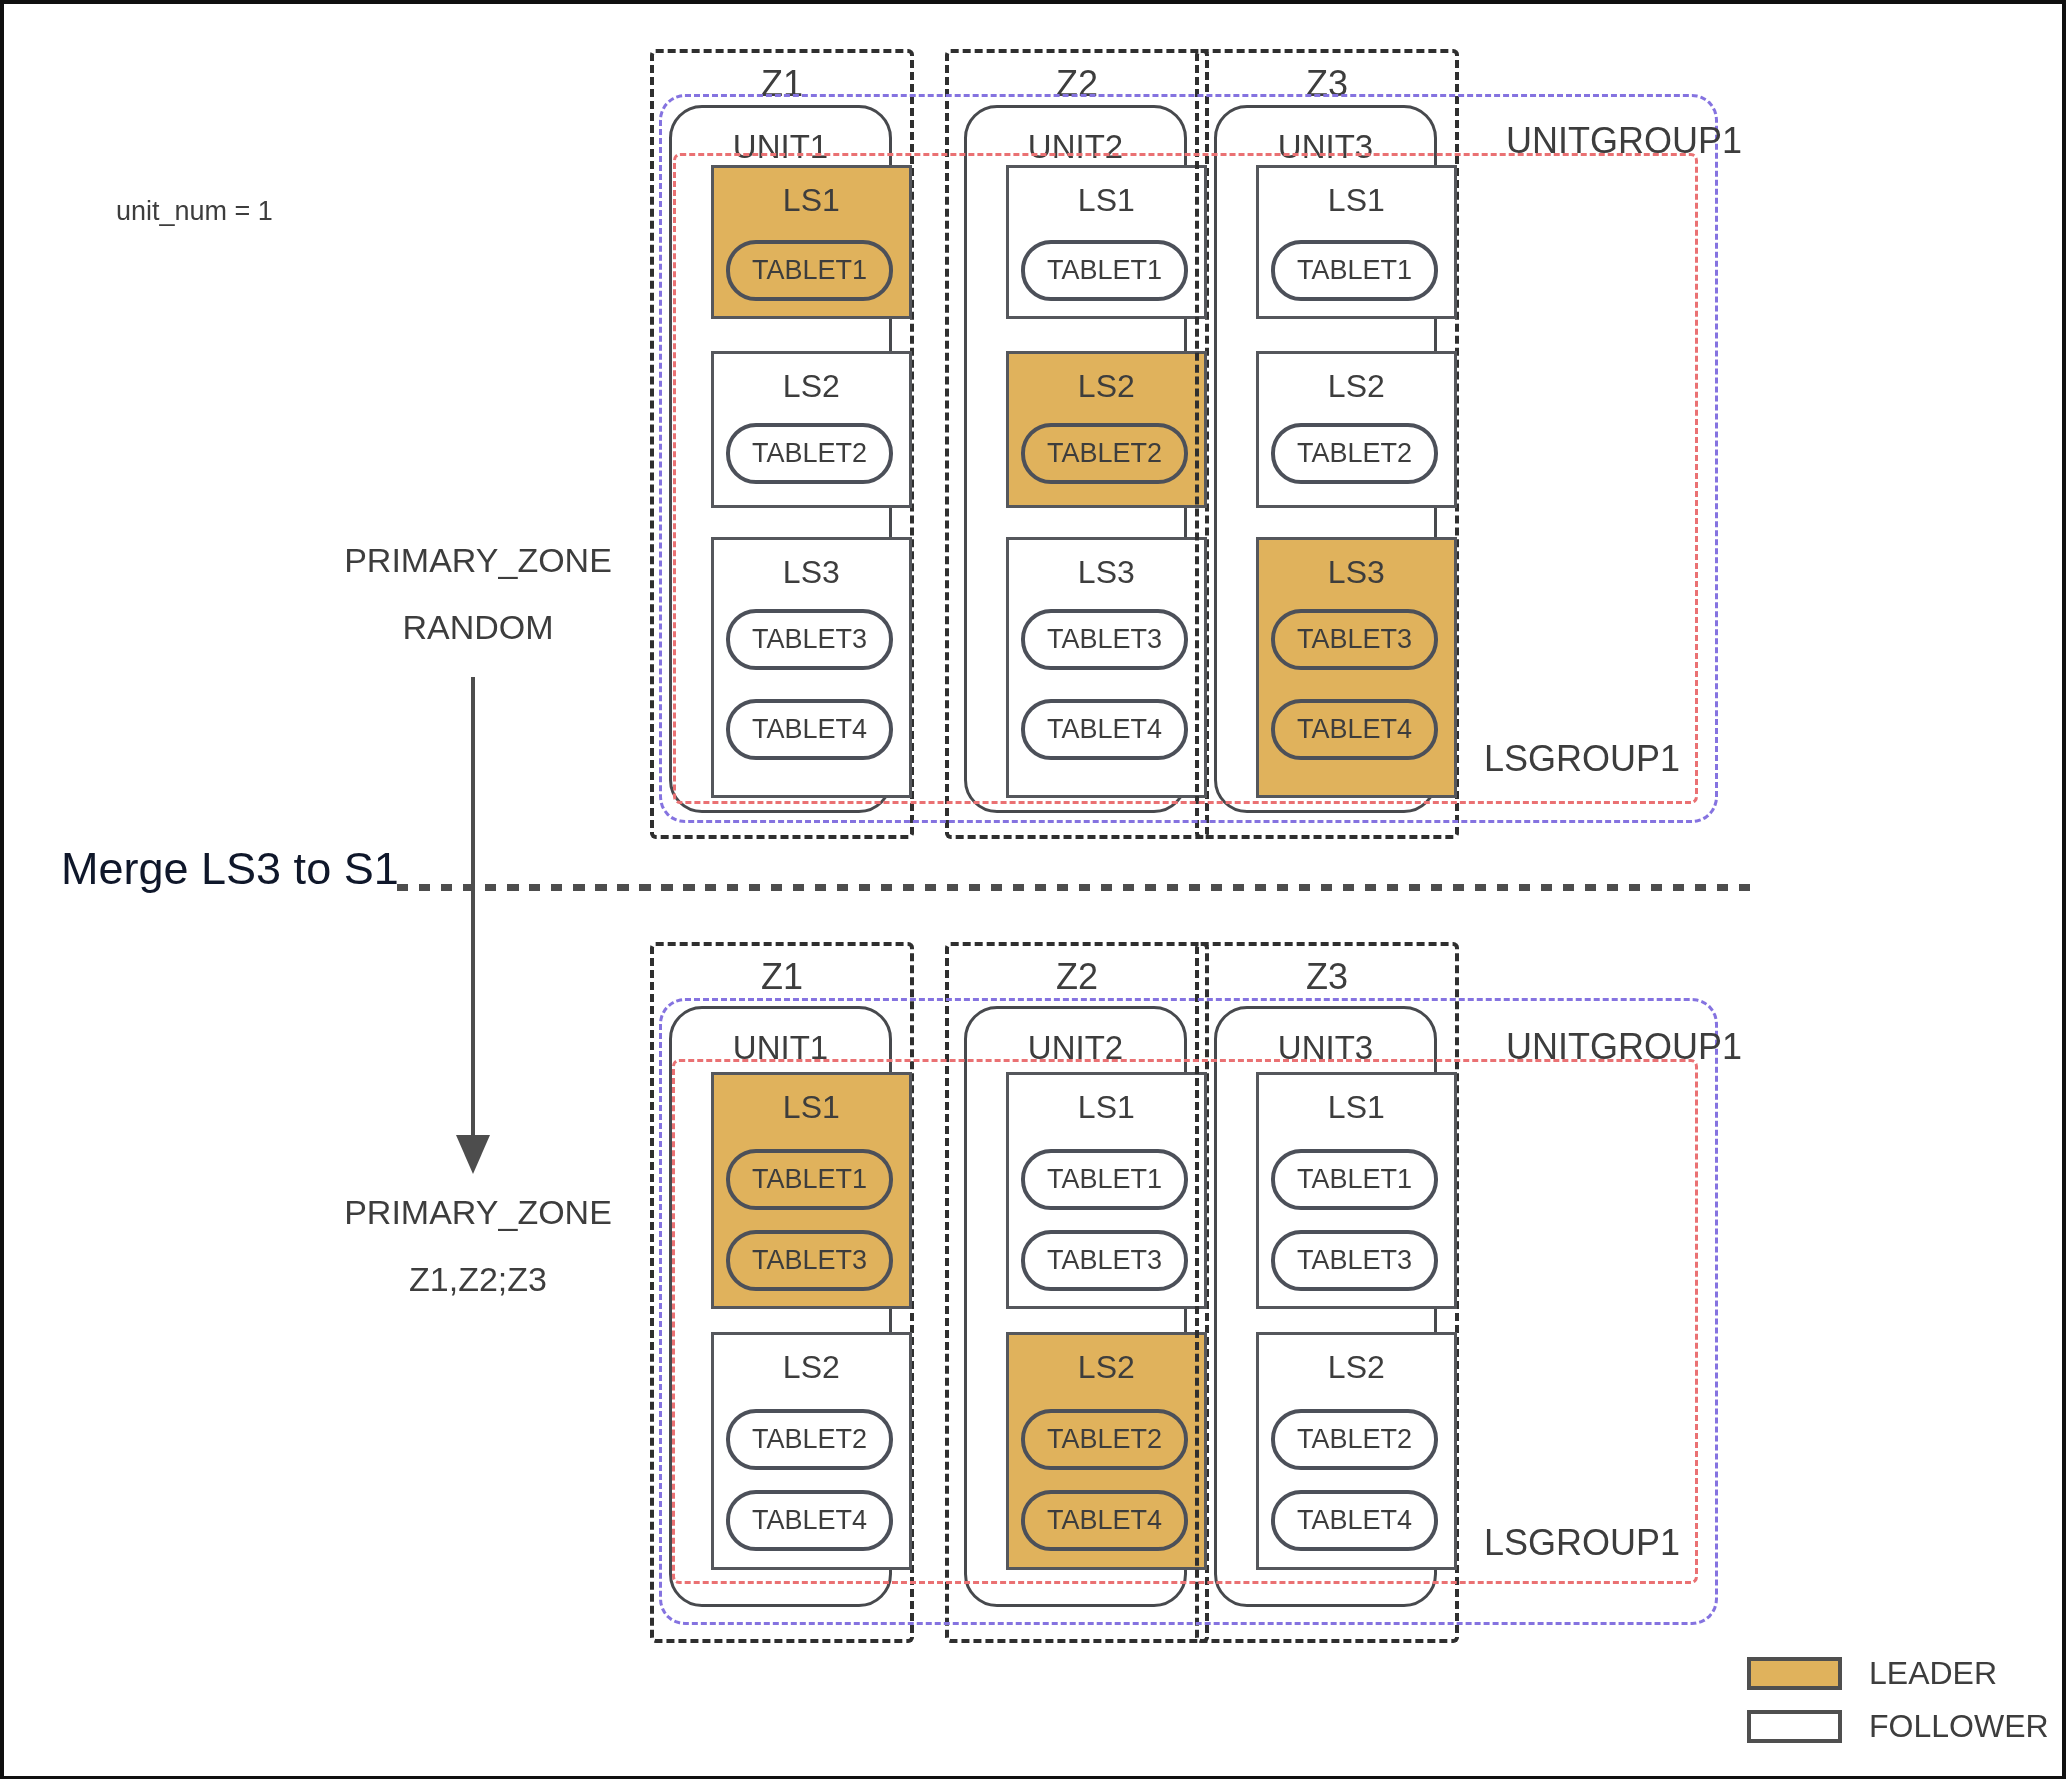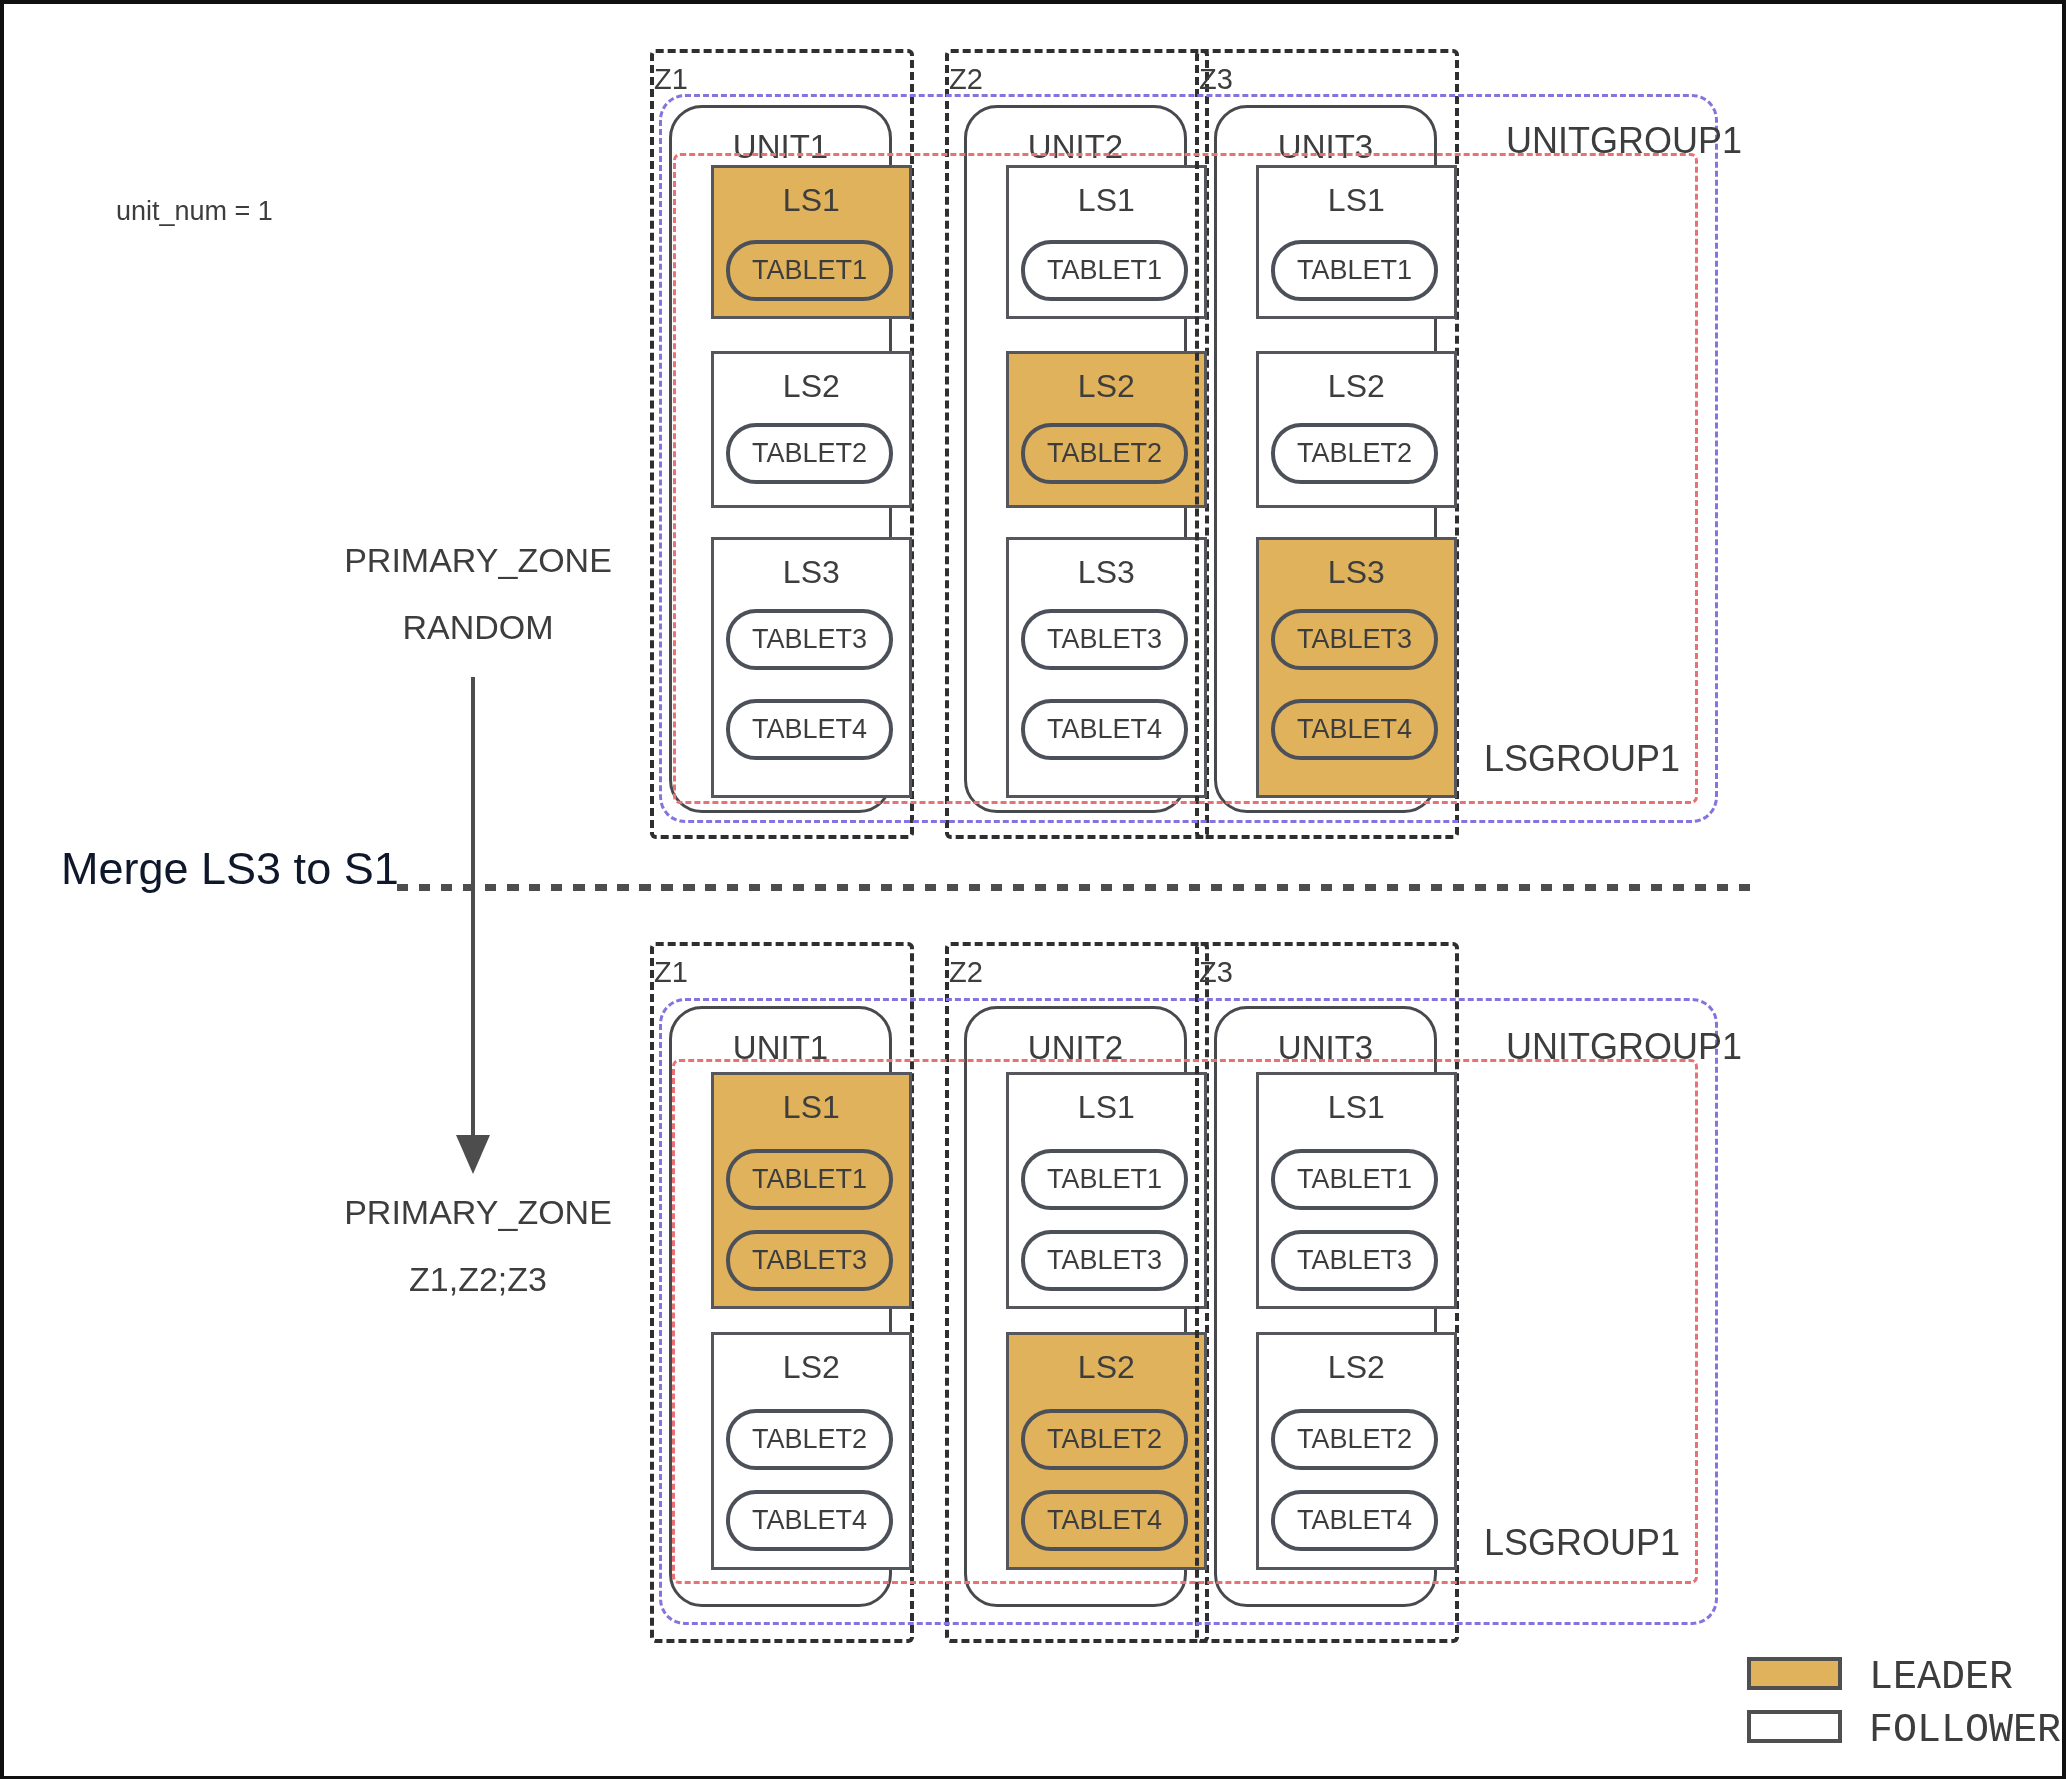--- a/index.html
+++ b/index.html
@@ -32,21 +32,21 @@
   .arrow-shaft { position:absolute; left:467px; top:673px; width:3.6px; height:459px; background:#4d4d4d; }
   .arrow-head  { position:absolute; left:452px; top:1131px; width:0; height:0;
                  border-left:17px solid transparent; border-right:17px solid transparent;
                  border-top:39px solid #4d4d4d; }
 
   
   .zone { position:absolute; width:264px; border:4.3px dashed #2f2f2f; border-radius:5.7px; background:transparent; }
   .zone.top    { top:45px;   height:790px; }
   .zone.bottom { top:938px; height:701px;  }
   .zx1 { left:646px; } .zx2 { left:941px; } .zx3 { left:1191px; }
-  .zone-label { position:absolute; top:10px; left:0; width:100%; font-size:29px; }
+  .zone-label { position:absolute; top:10px; left:0; width:100%; text-align:center; font-size:36px; }
 
   .unit { position:absolute; left:15px; width:223px; border:3.6px solid #47494d; border-radius:33px; background:#ffffff; }
   .zone.top    .unit { top:52px; height:708px; }
   .zone.bottom .unit { top:60px; height:601px; }
   .unit-label { position:absolute; top:20px; left:0; width:100%; text-align:center; font-size:33px; }
 
   .ls { position:absolute; left:10.8px; width:201px; border:3.6px solid #55575c; background:#ffffff;margin-left:28px; }
   .ls.leader { background:#e0b25c; }
   .zone.top .ls1 { top:57px;  height:154px; }
   .zone.top .ls2 { top:243px; height:157px; }
@@ -77,21 +77,21 @@
   .group-label { position:absolute; width:215px; text-align:left; font-size:36px; }
   .ugl-top    { left:1502px; top:116px;  }
   .lgl-top    { left:1480px; top:734px; }
   .ugl-bottom { left:1502px; top:1022px; }
   .lgl-bottom { left:1480px; top:1518px; }
 
   
   .legend-swatch { position:absolute; width:95px; height:33px; border:4.3px solid #4f4f4f; }
   .sw-leader   { left:1743px; top:1653px; background:#e0b25c; }
   .sw-follower { left:1743px; top:1706px; background:#ffffff; }
-  .legend-text { position:absolute; left:1865px; font-size:40px;font-family:Liberation Mono, monospace; }
+  .legend-text { position:absolute; left:1865px; font-size:32px; }
   .lt-leader   { top:1651px; }
   .lt-follower { top:1704px; }
 </style>
 </head>
 <body>
 
 <div class="page">
 
   <div class="txt unitnum">unit_num = 1</div>
 

